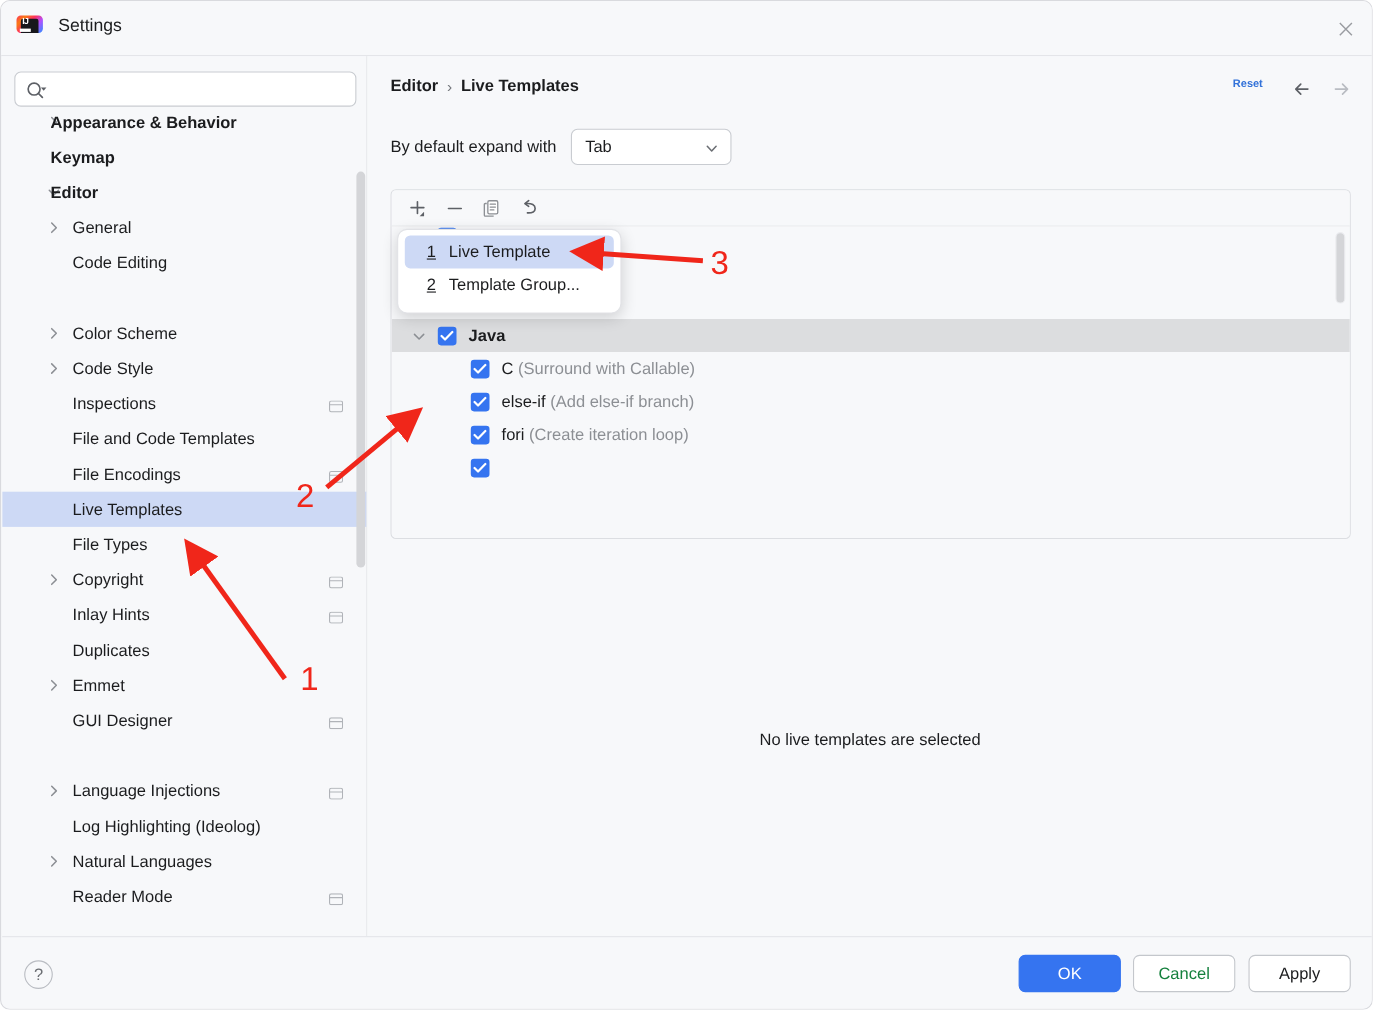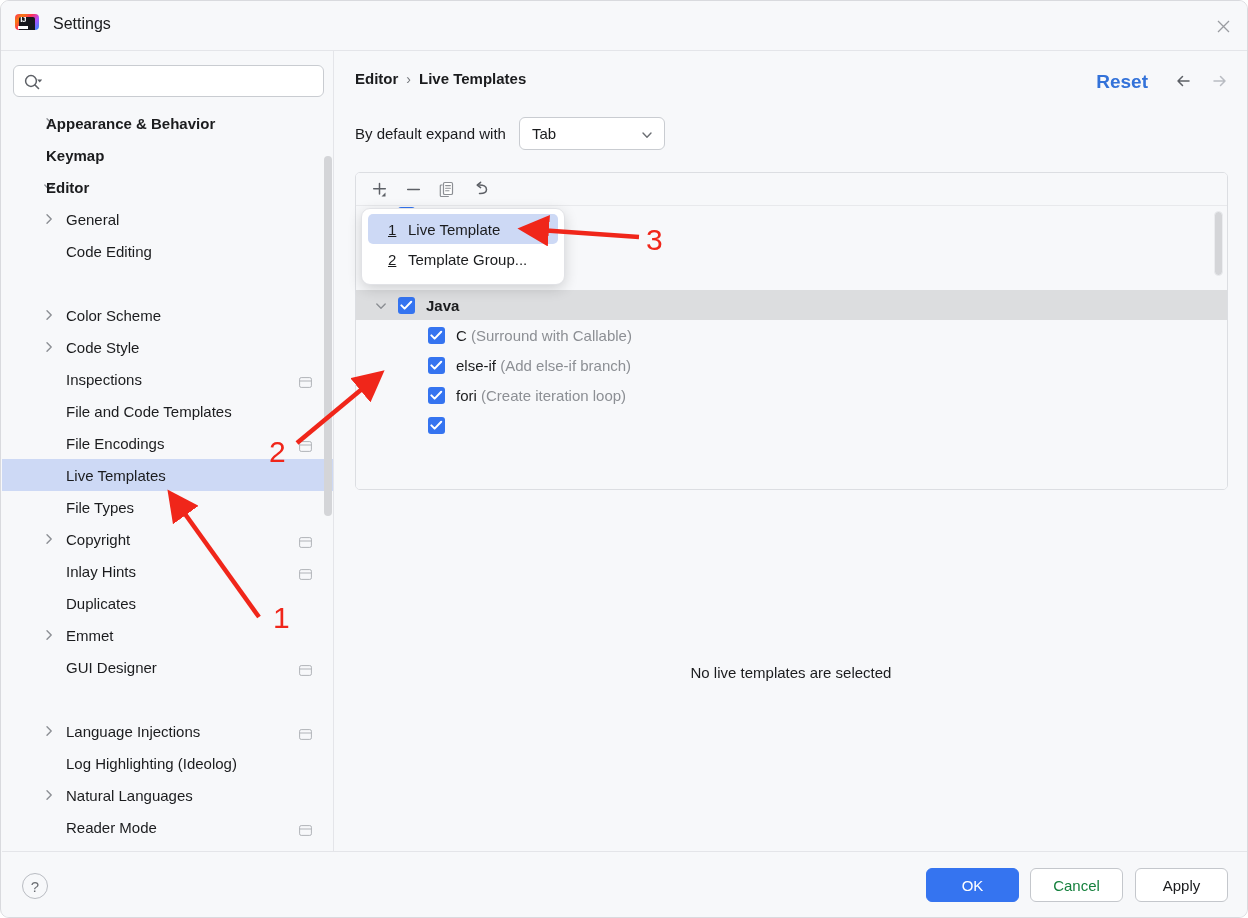--- a/index.html
+++ b/index.html
@@ -70,21 +70,21 @@
     border: 1px solid #c9ccd1;
     border-radius: 6px;
   }
   .search-icon { position: absolute; left: 9px; top: 7px; width: 22px; height: 18px; }
   .search-input {
     position: absolute; left: 36px; top: 0; width: 265px; height: 30px;
     border: none; outline: none; background: transparent;
     font-family: "Liberation Sans", sans-serif; font-size: 14px; color: #1b1c1e;
   }
 
-  .tree { position: absolute; left: 0; top: 56px; width: 332px; height: 740px; text-decoration: underline; }
+  .tree { position: absolute; left: 0; top: 44px; width: 332px; height: 740px; text-decoration: underline; }
   .tree-item {
     position: absolute; left: 0; width: 332px; height: 32px;
     display: flex; align-items: center;
     font-size: 15px; color: #1b1c1e;
     cursor: default;
     white-space: nowrap;
   }
   .tree-item.selected { background: #cdd9f5; }
   .tree-item .chev {
     position: absolute; left: 40px; width: 14px; height: 14px;
@@ -104,21 +104,21 @@
     background: #f7f8fa;
   }
   .breadcrumb {
     position: absolute; left: 21px; top: 19px;
     font-size: 15px; font-weight: bold; color: #1b1c1e;
     display: flex; align-items: center; gap: 8px;
   }
   .breadcrumb .sep { color: #74777c; font-weight: normal; font-size: 14px; }
   .reset-link {
     position: absolute; right: 100px; top: 20px;
-    font-size: 19px; font-weight: bold; color: #3372d9; cursor: default;
+    font-size: 10px; font-weight: bold; color: #3372d9; cursor: default;
   }
   .nav-arrow { position: absolute; top: 20px; width: 24px; height: 20px; }
   .nav-back { right: 51px; }
   .nav-fwd  { right: 15px; }
 
   .expand-row {
     position: absolute; left: 21px; top: 66px;
     display: flex; align-items: center; gap: 13px;
   }
   .expand-label { font-size: 15px; color: #1b1c1e; }

